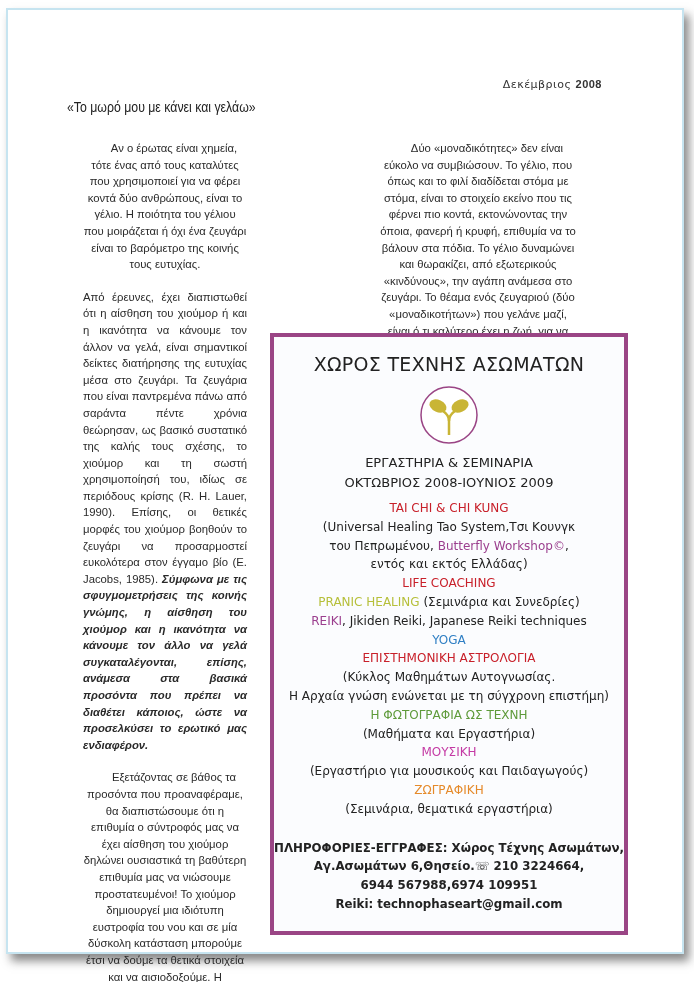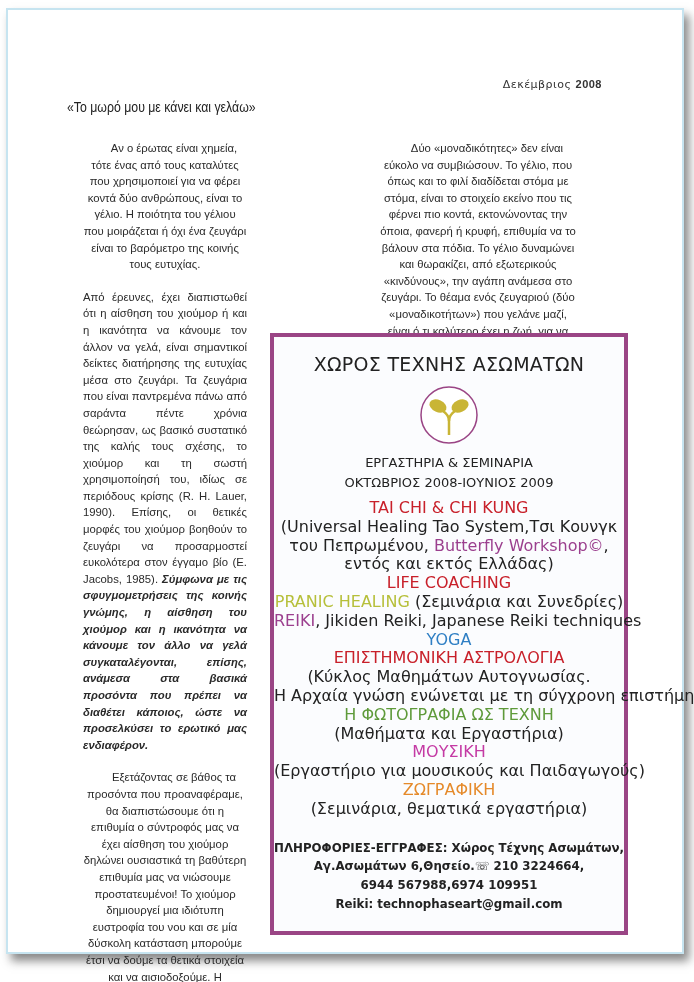--- a/index.html
+++ b/index.html
@@ -8,21 +8,21 @@
   .header-date { position:absolute; right:92px; top:78px; font-size:11px; color:#333; letter-spacing:0.5px; font-family:"DejaVu Sans", sans-serif; }
   .header-date .yr { font-family:"Liberation Sans", sans-serif; font-weight:bold; font-size:11px; }
   .title { position:absolute; left:67px; top:98px; font-family:"Liberation Sans Narrow","Liberation Sans", sans-serif; font-size:15px; color:#222; transform:scaleX(0.82); transform-origin:left; white-space:nowrap; }
   .col { position:absolute; font-family:"Liberation Sans", sans-serif; font-size:11.3px; line-height:16.6px; color:#2a2a2a; text-align:justify; }
   .col p { margin:16px; }
   .col .ind { text-indent:18px;text-align:center; }
   .col-left { left:67px; top:124px; width:196px; }
   .col-right { left:362px; top:124px; width:232px; text-align:left; }
   .bold-it { font-weight:bold; font-style:italic; }
   .ad { position:absolute; left:270px; top:333px; width:358px; height:602px; border:4px solid #9a4585; background:#fbfcfe; box-sizing:border-box; text-align:center; font-family:"DejaVu Sans", sans-serif; color:#222; }
-  .ad .line { white-space:nowrap; font-size:16px; line-height:18.8px; }
+  .ad .line { white-space:nowrap; font-size:12px; line-height:18.8px; }
   .ad-title { font-size:19px; margin-top:16px; letter-spacing:0.3px; color:#222; }
   .logo { width:60px; height:60px; margin:10px auto 8px; }
   .sub { font-size:13px; line-height:20px; }
   .c-red { color:#c8202a; }
   .c-purple { color:#9b3f8e; }
   .c-yellow { color:#d3c23c; }
   .c-lime { color:#b6bf3a; }
   .c-blue { color:#2f7fc4; }
   .c-green { color:#5e9a3a; }
   .c-magenta { color:#c43aa4; }

